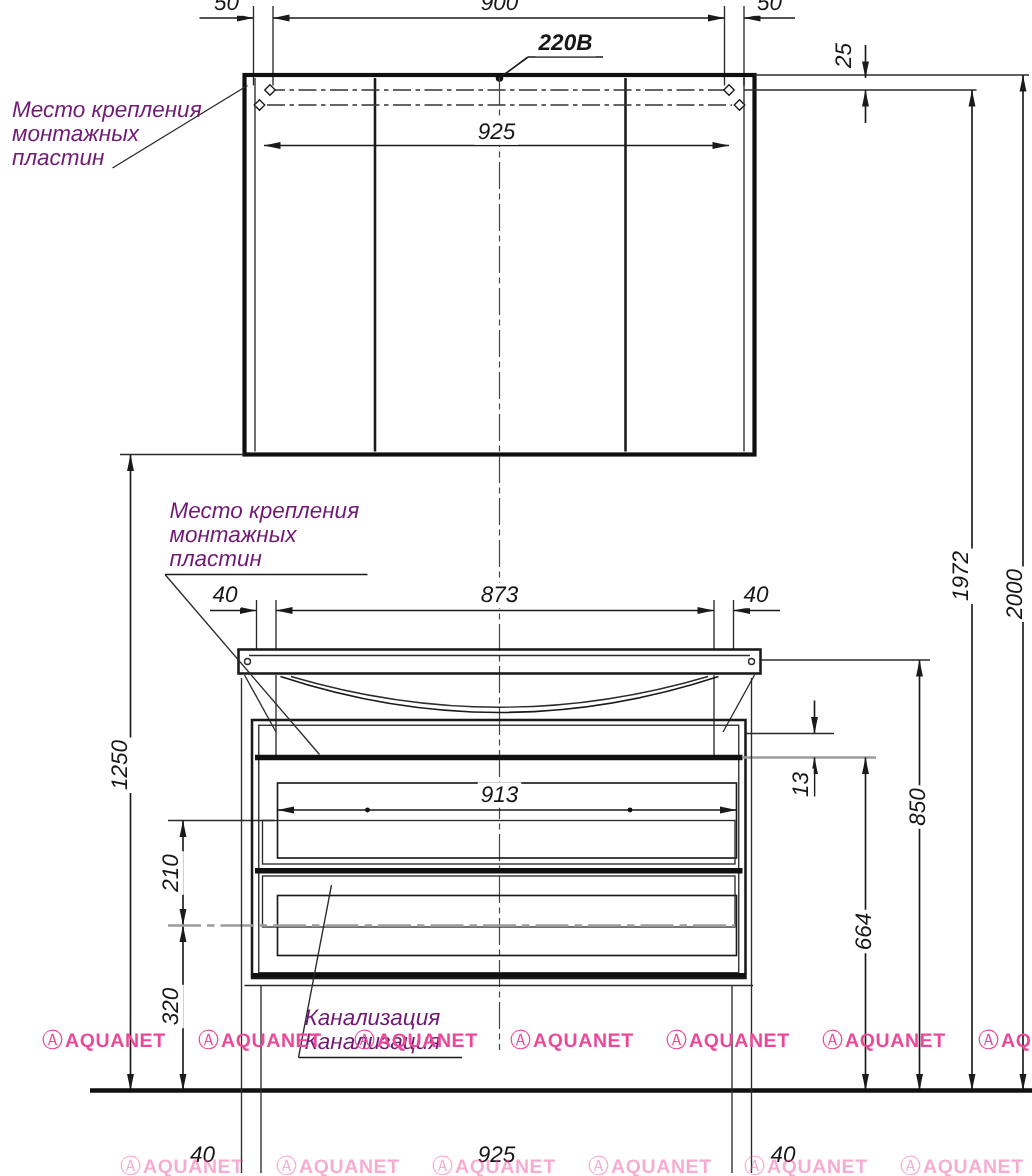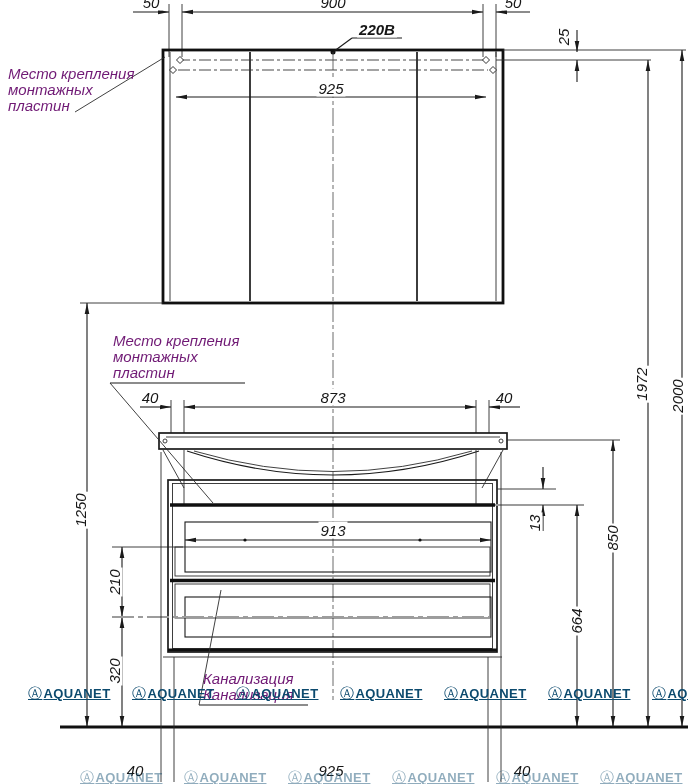--- a/index.html
+++ b/index.html
@@ -19,22 +19,22 @@
   .gryd{stroke:#9c9c9c;stroke-width:1.8;fill:none;stroke-dasharray:22 4 5 4;}
   .ar{fill:#1a1a1a;stroke:none;}
   .dia{fill:#fff;stroke:#1a1a1a;stroke-width:0.9;}
   
   .dim{position:absolute;font:italic 15px "Liberation Sans",sans-serif;color:#161616;
        white-space:nowrap;background:#fff;padding:0 2px;}
   .ctr{transform:translate(-50%,-50%);}
   .rot{transform:translate(-50%,-50%) rotate(-90deg);background:#fff;}
   .note{position:absolute;font:italic 15px "Liberation Sans",sans-serif;color:#701a75;
         line-height:16px;white-space:nowrap;}
-  .wm{position:absolute;font:bold 13px "Liberation Sans",sans-serif;color:#0c4a6e;
-      letter-spacing:0.4px;white-space:nowrap;text-decoration:underline;}
+  .wm{position:absolute;font:bold 13px "Liberation Sans",sans-serif;color:#ec4899;
+      letter-spacing:0.4px;white-space:nowrap;}
   .wm .sym{font-weight:normal;font-size:14px;margin-right:1px;}
 </style>
 </head>
 <body>
 
 <div class="sheet">
 
 <svg width="688" height="784" viewBox="0 0 688 784">
   <defs>
     <pattern id="xh" width="9" height="9" patternUnits="userSpaceOnUse">

